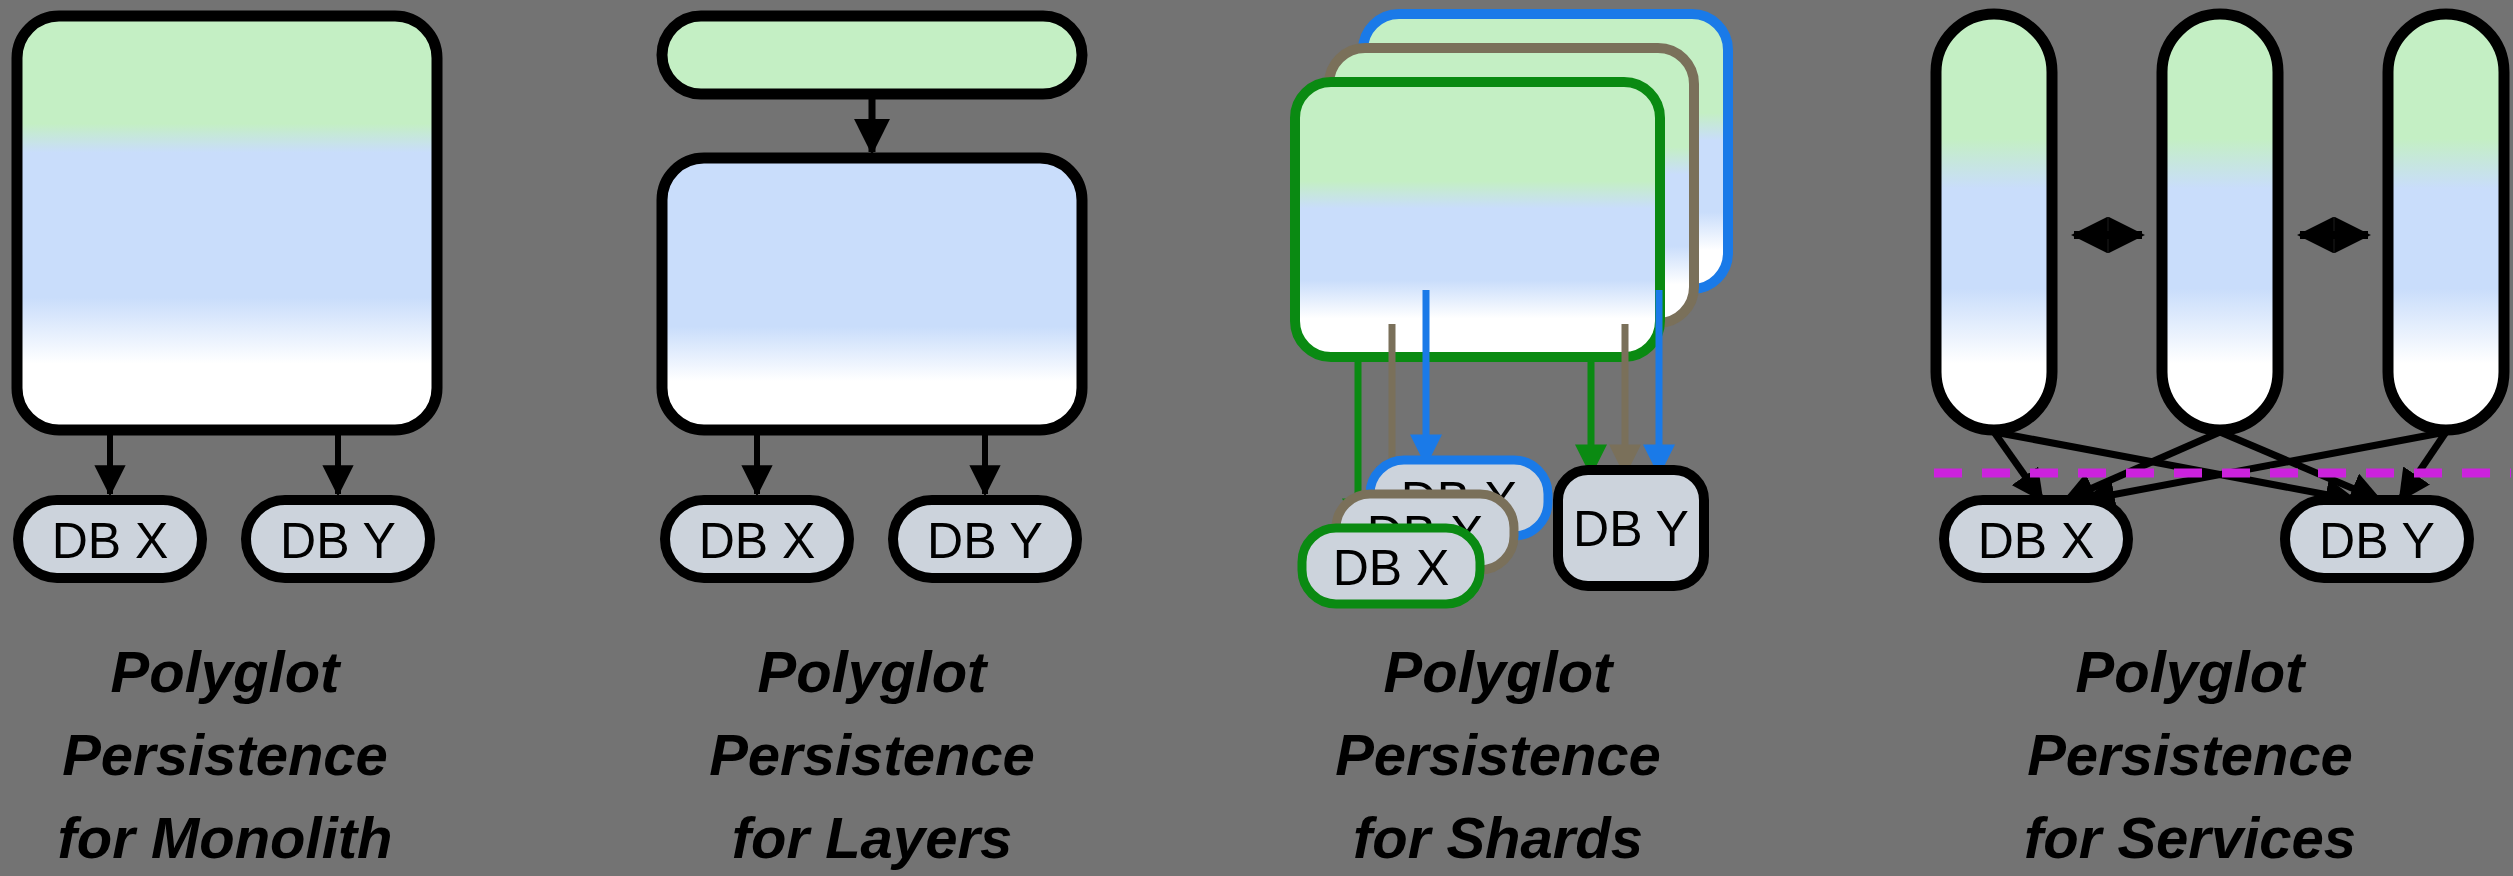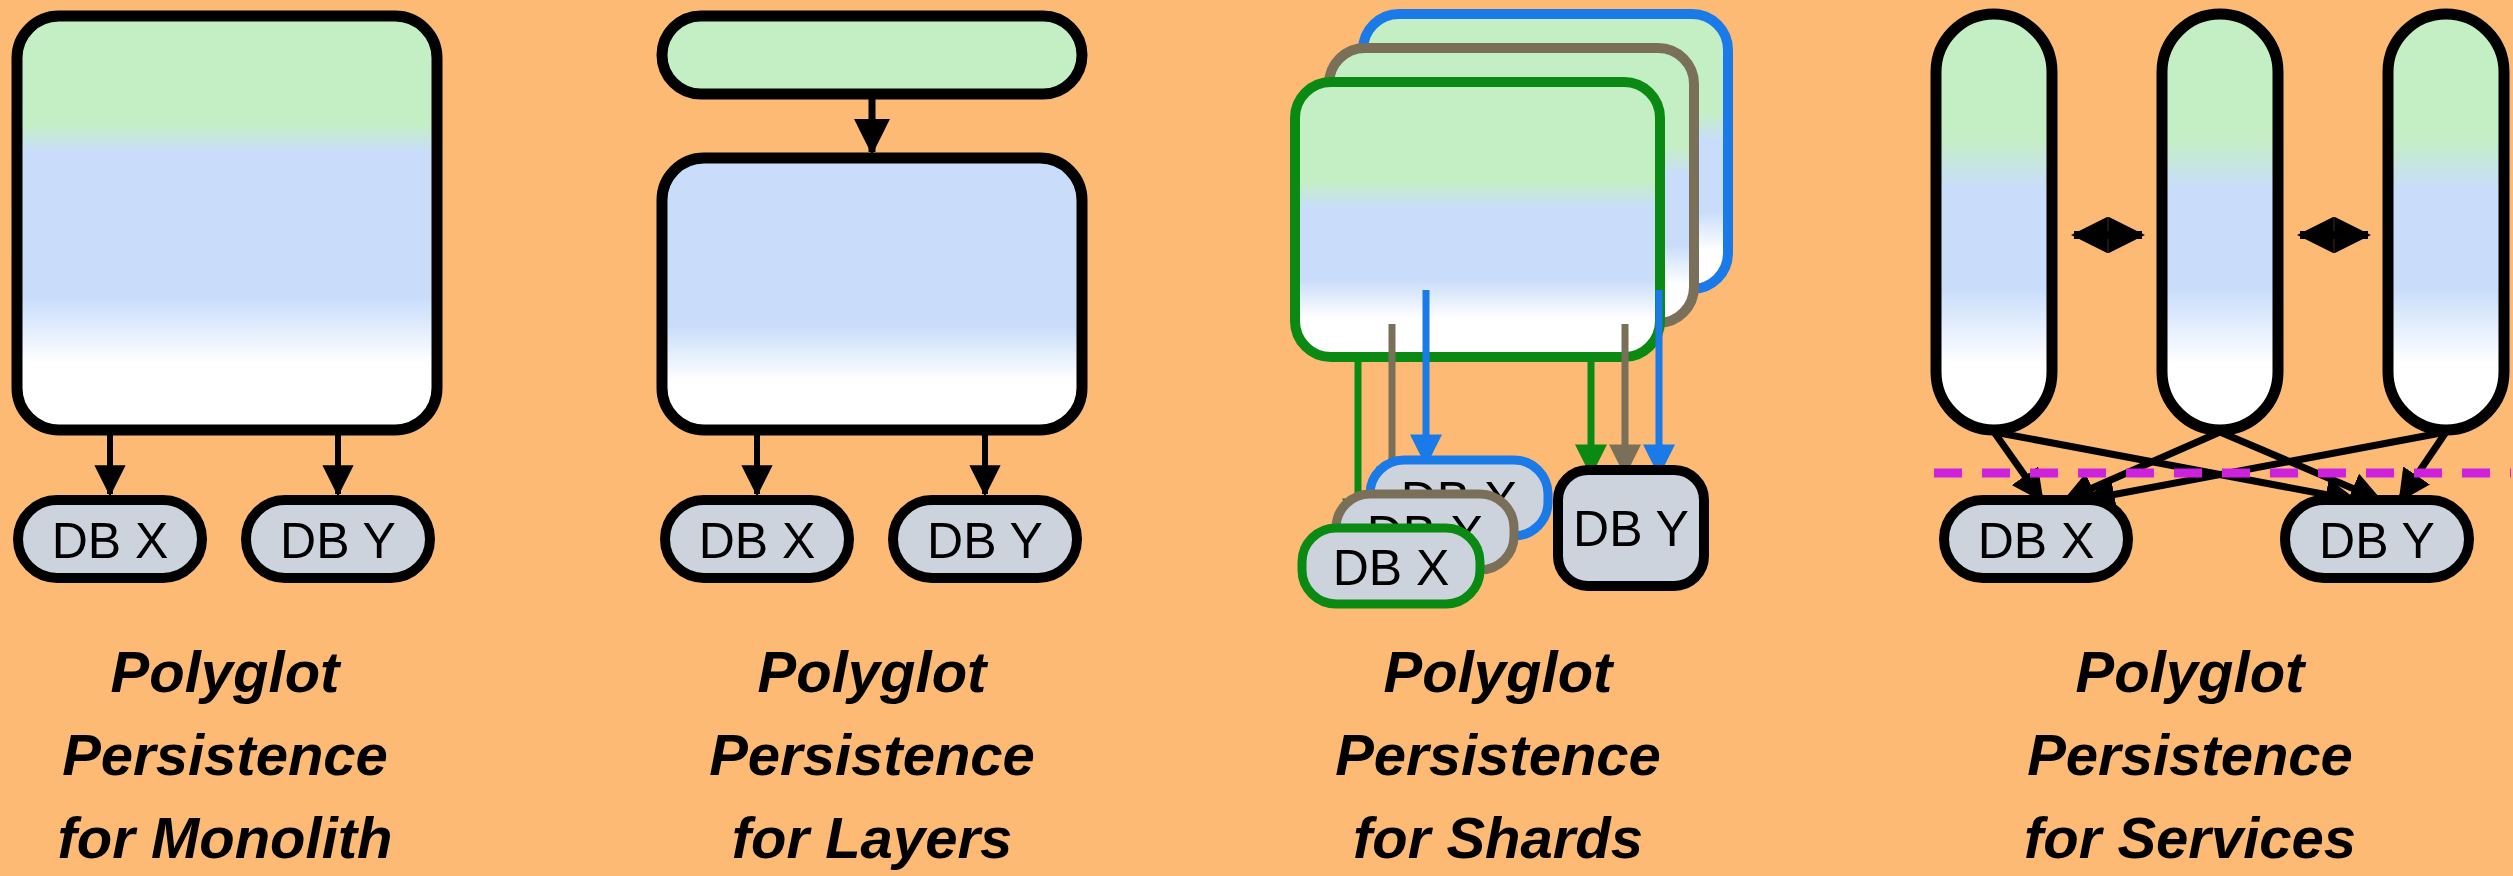--- a/index.html
+++ b/index.html
@@ -10,21 +10,21 @@
   body {
     width: 2513px;
     height: 876px;
     font-family: "Liberation Sans", sans-serif;
     overflow: hidden;
   }
   #stage {
     position: relative;
     width: 2513px;
     height: 876px;
-    background: #fdba74;
+    background: #737373;
   }
   svg#diagram {
     position: absolute;
     left: 0;
     top: 0;
     width: 2513px;
     height: 876px;
     display: block;
   }
   .cap {

